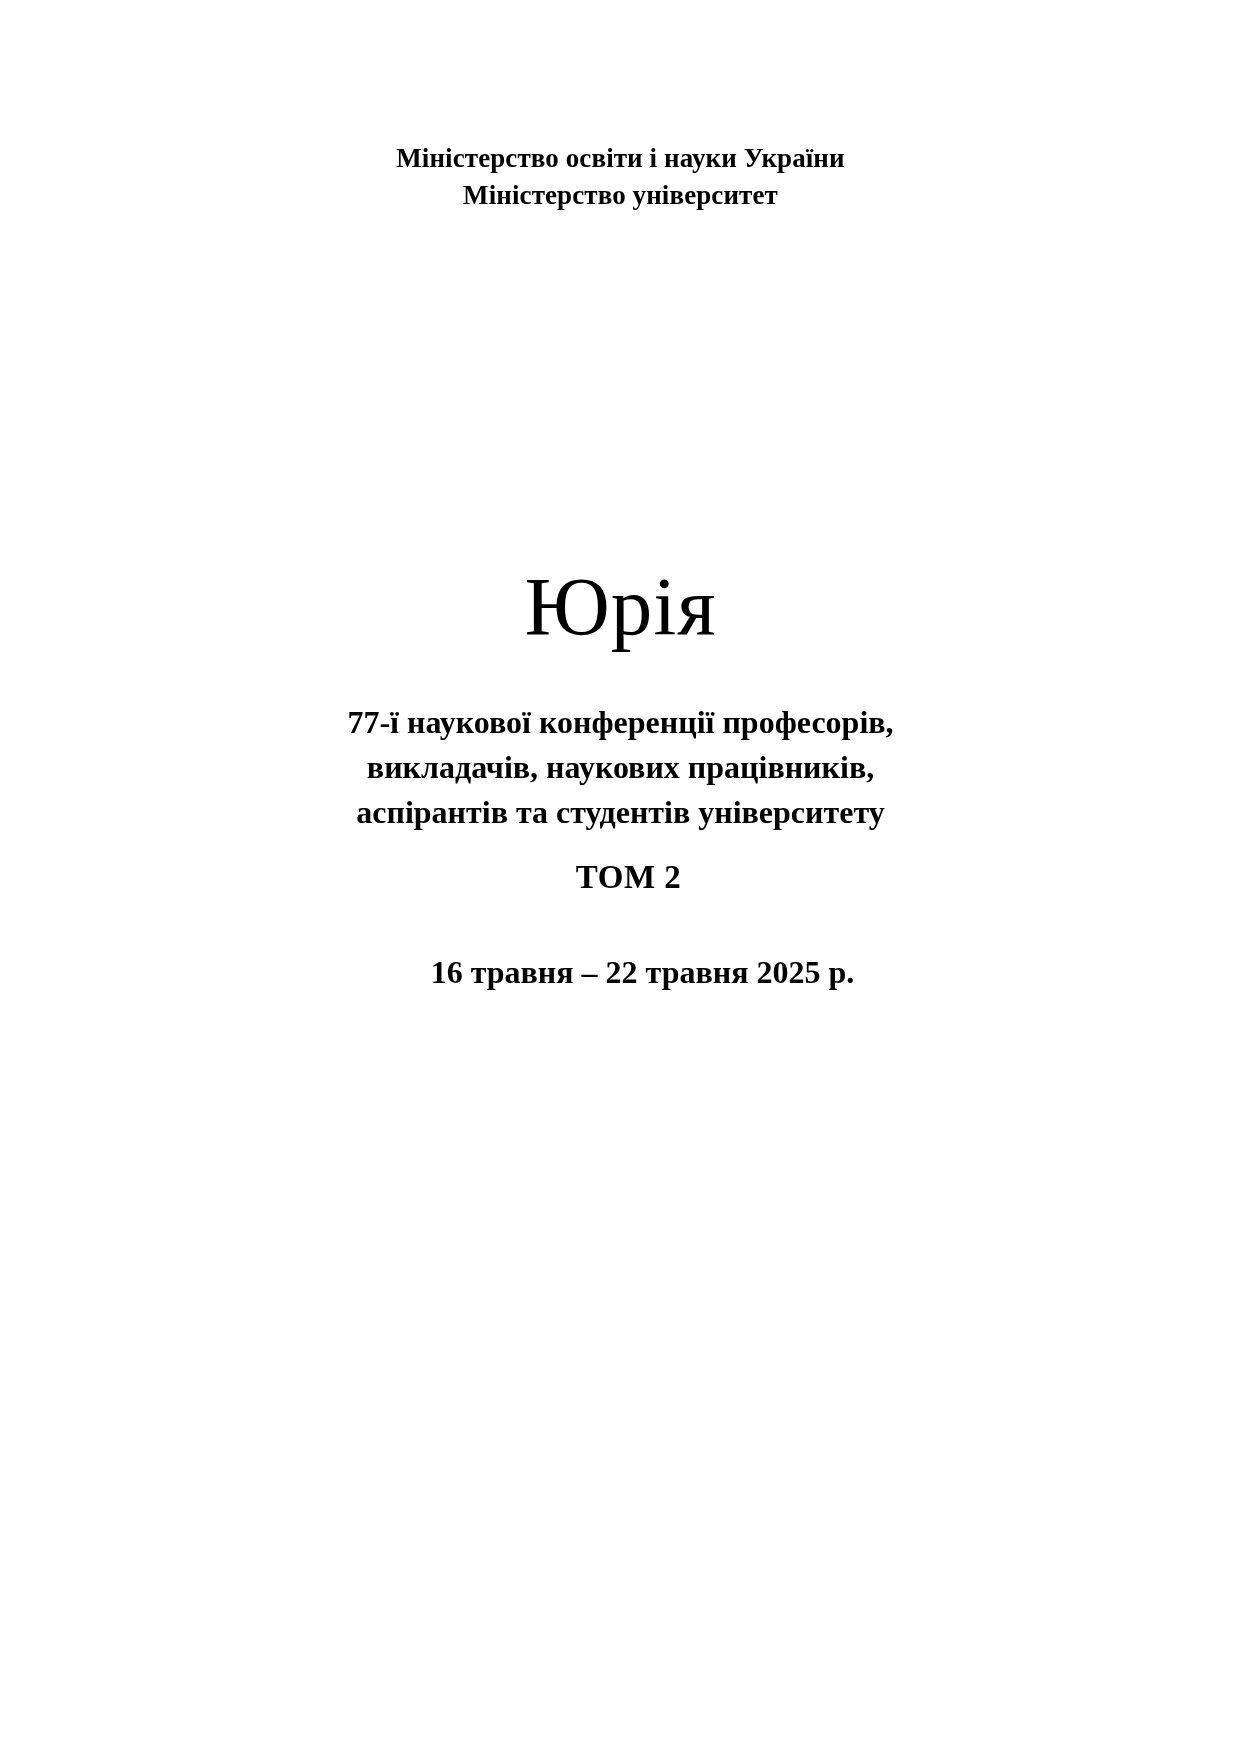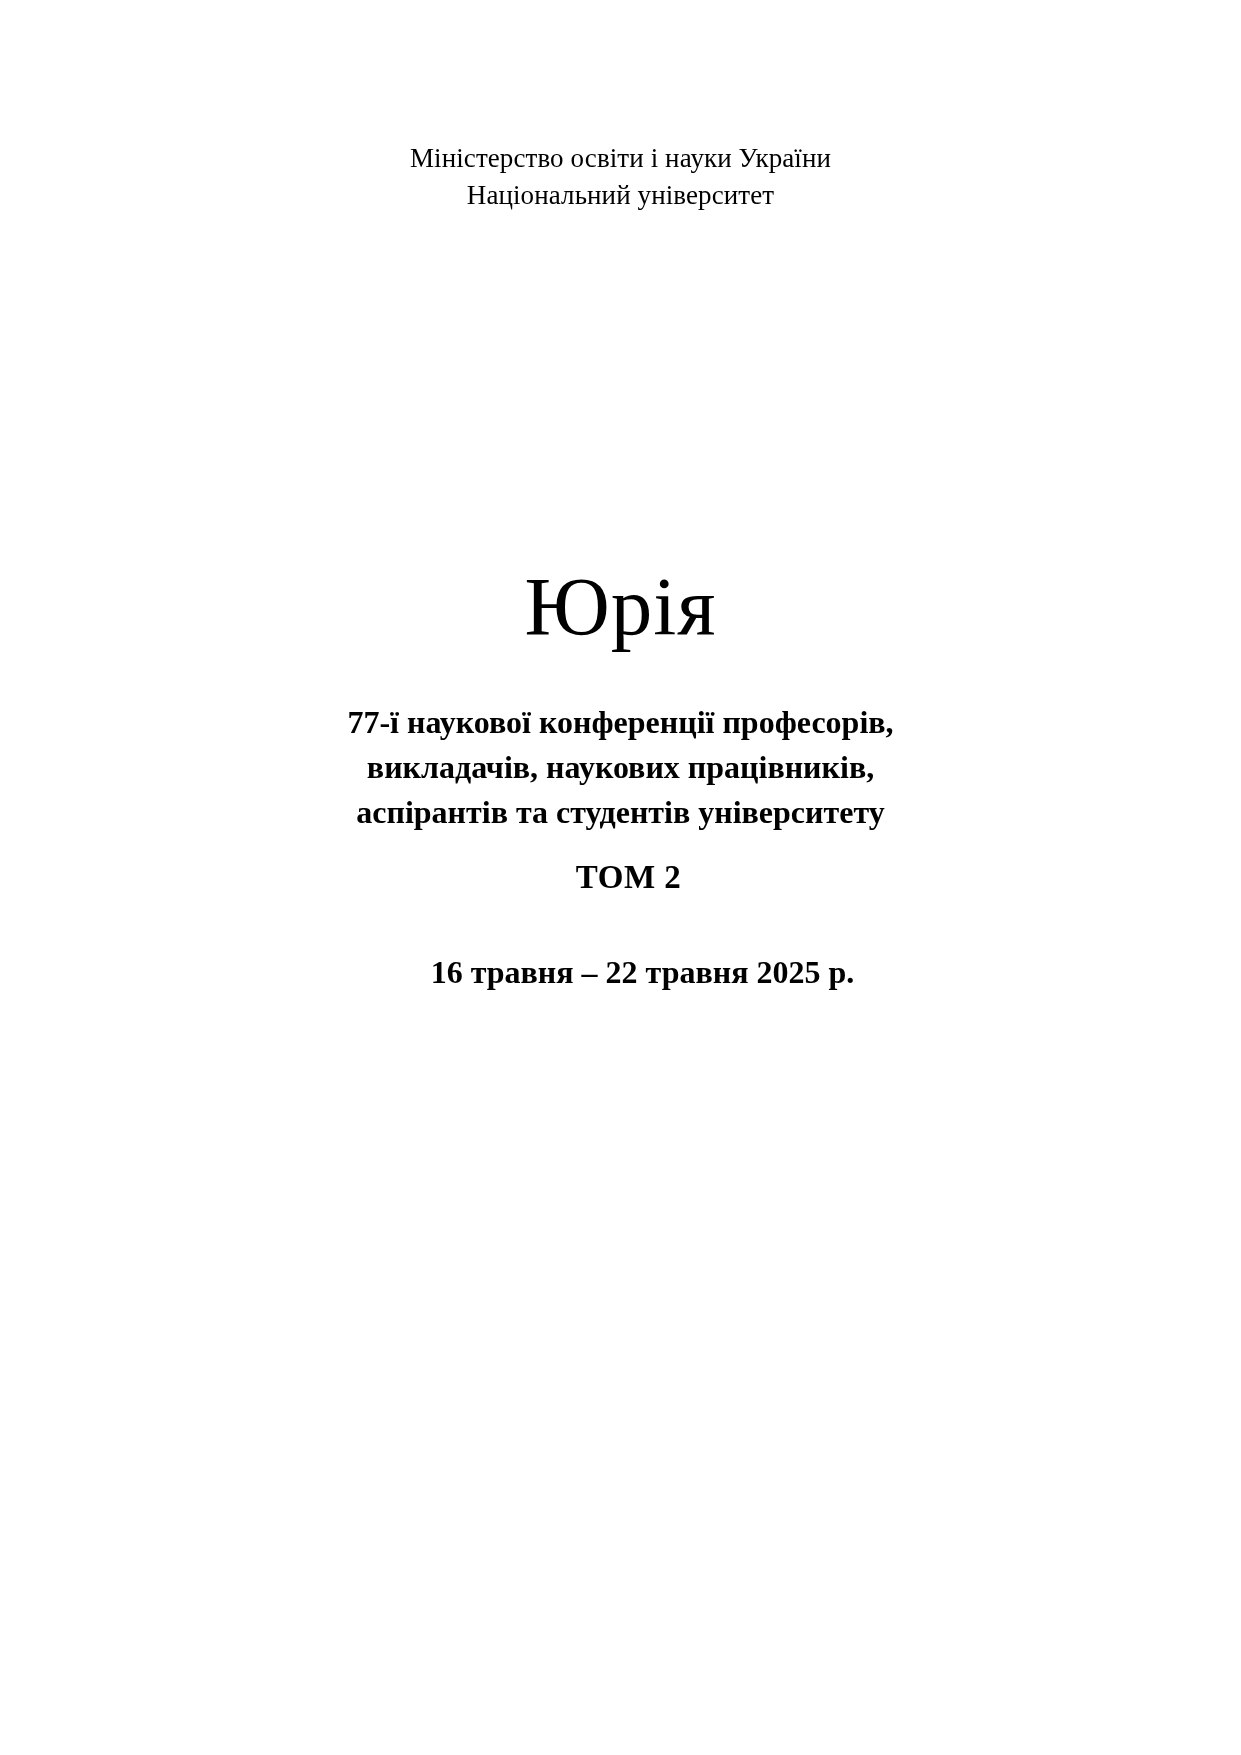--- a/index.html
+++ b/index.html
@@ -21,21 +21,21 @@
   .header-block {
     position: absolute;
     top: 140px;
     left: 0;
     width: 100%;
     text-align: center;
   }
   .header-line {
     font-size: 27px;
     line-height: 37px;
-    font-weight: normal;
+    font-weight: bold;
     letter-spacing: 0.1px;
   }
 
   .title-block {
     position: absolute;
     top: 560px;
     left: 0;
     width: 100%;
     text-align: center;
   }
@@ -101,21 +101,21 @@
     font-weight: normal;
   }
 </style>
 </head>
 <body>
 
 <div class="page">
 
   <div class="header-block">
     <div class="header-line">Міністерство освіти і науки України</div>
-    <div class="header-line">Національний університет</div>
+    <div class="header-line">Міністерство університет</div>
   </div>
 
   <div class="title-block">
     <div class="main-title">Юрія</div>
   </div>
 
   <div class="subtitle-block">
     <div class="subtitle-line">77-ї наукової конференції професорів,</div>
     <div class="subtitle-line">викладачів, наукових працівників,</div>
     <div class="subtitle-line">аспірантів та студентів університету</div>

